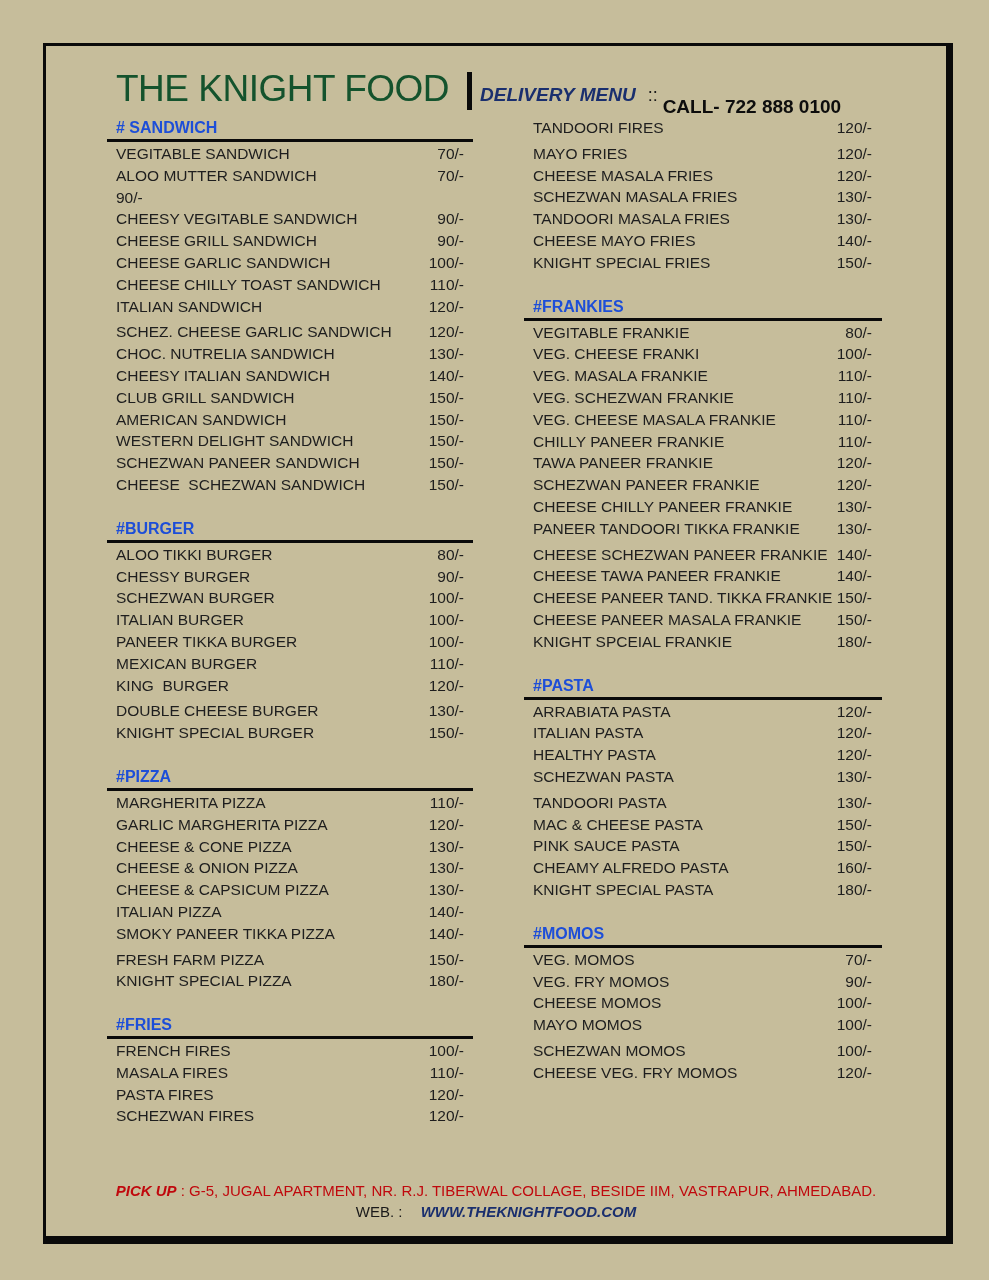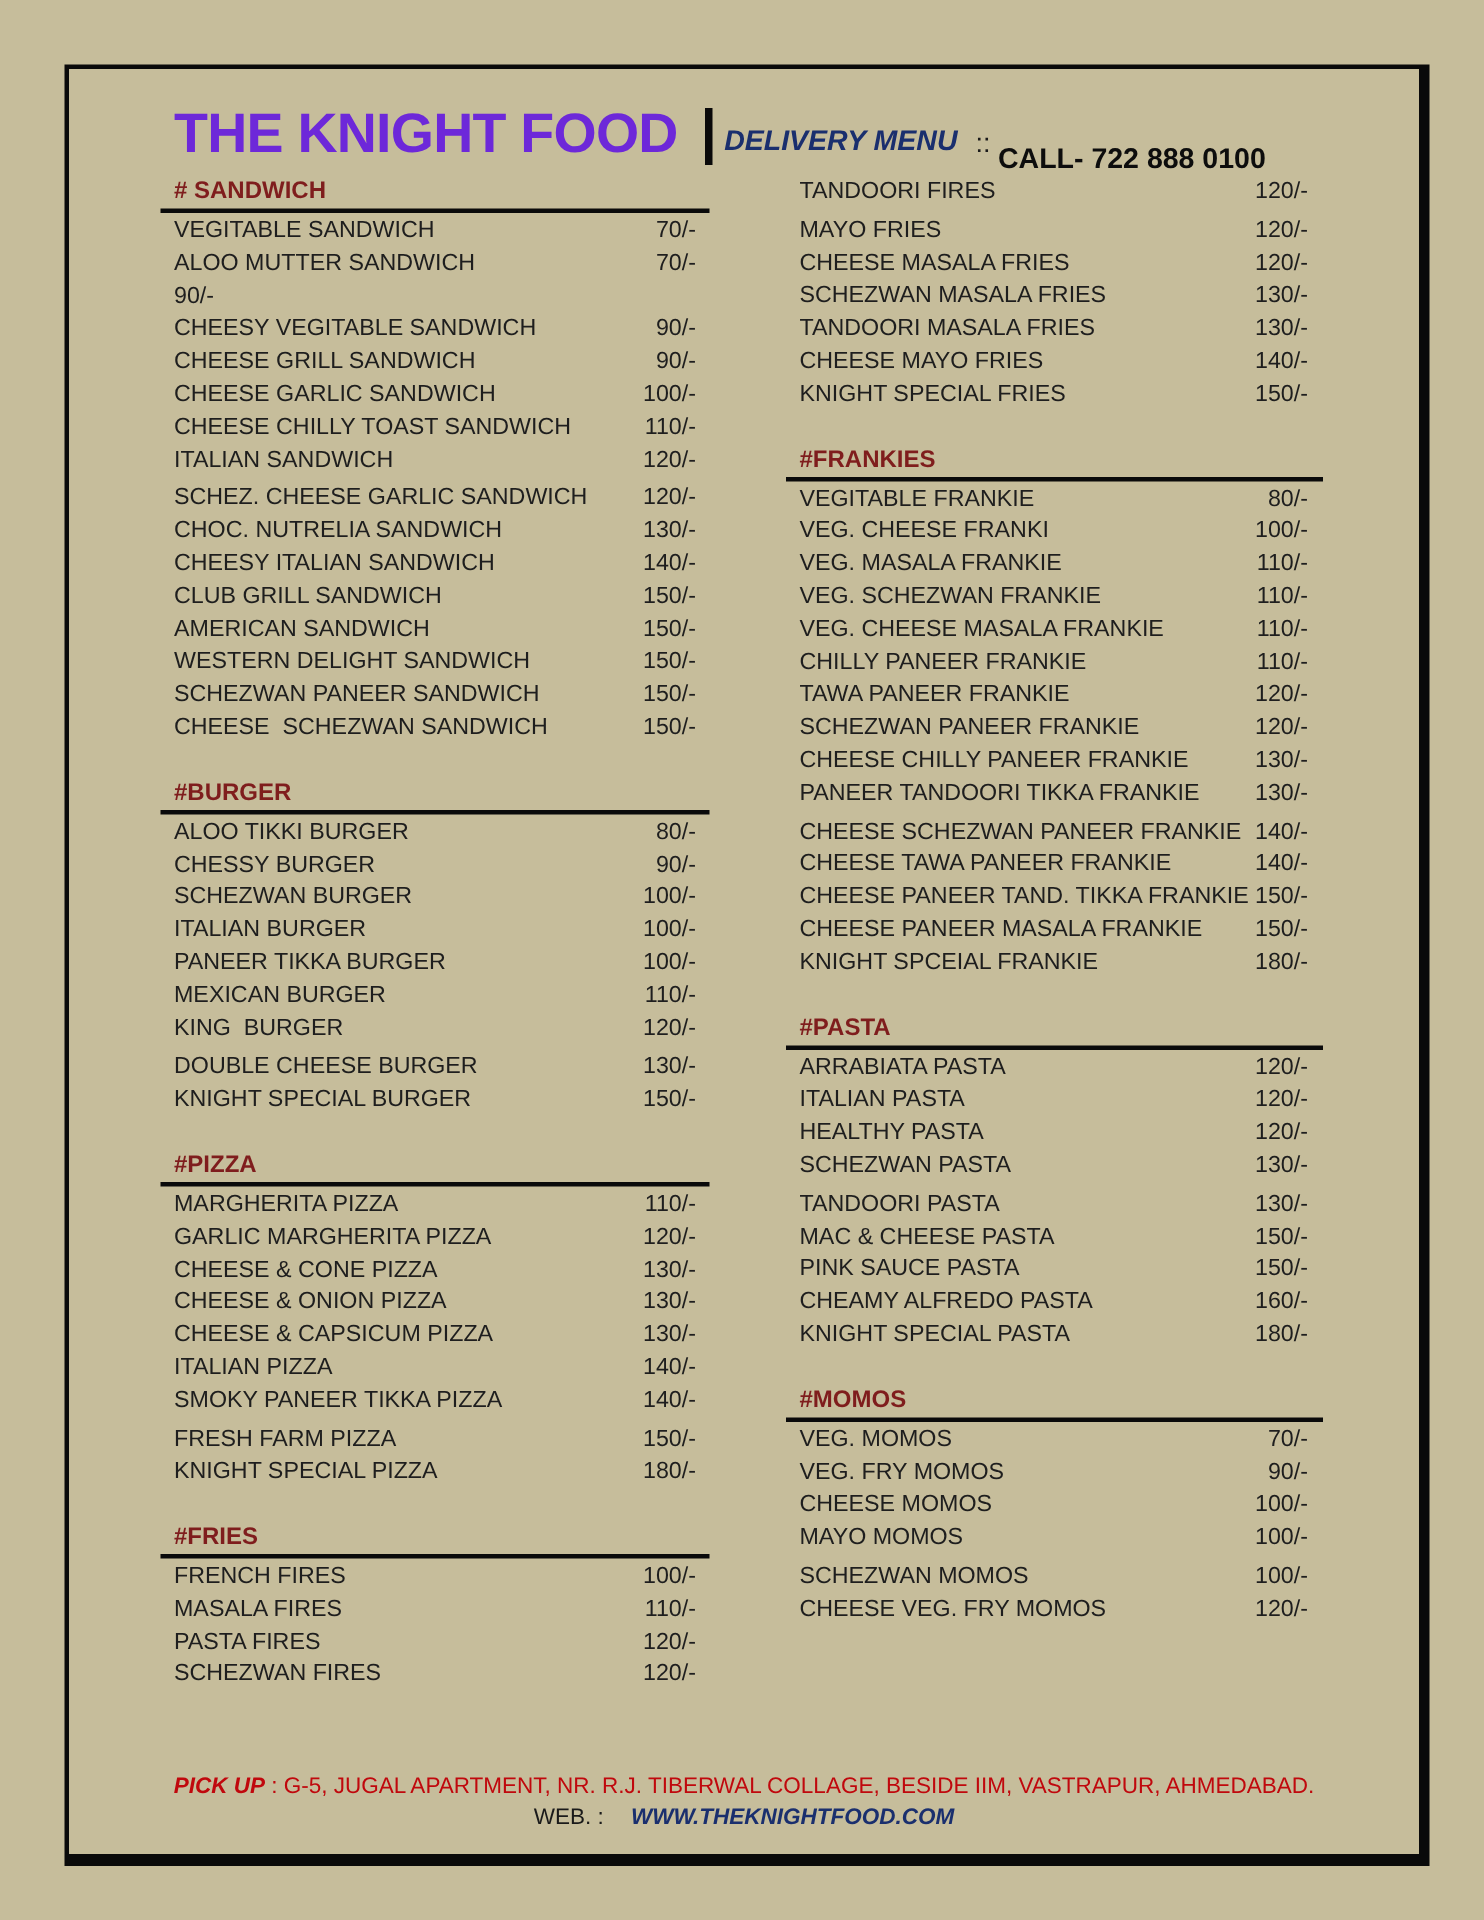--- a/index.html
+++ b/index.html
@@ -30,22 +30,22 @@
     .header {
       position: absolute;
       left: 116px;
       top: 64px;
       height: 50px;
       display: flex;
       align-items: center;
       white-space: nowrap;
     }
     .brand {
-      color: #6d28d9;
-      font-weight: bold;
+      color: #14532d;
+      font-weight: normal;
       font-size: 37px;
       letter-spacing: -0.5px;
       line-height: 46px;
     }
     .vbar {
       display: inline-block;
       width: 5px;
       height: 38px;
       background: #0a0a0a;
       margin-left: 18px;
@@ -83,21 +83,21 @@
       top: 117px;
     }
     .col-left { left: 107px; width: 366px; }
     .col-right { left: 524px; width: 358px; }
     .section-title {
       font-weight: bold;
       font-size: 16px;
       padding-left: 9px;
       height: 22px;
       line-height: 22px;
-      color: #7f1d1d;
+      color: #1d4ed8;
     }
     .section-rule {
       height: 3px;
       background: #0a0a0a;
       margin-bottom: 1px;
     }
     .item {
       display: flex;
       justify-content: space-between;
       height: 21.8px;

